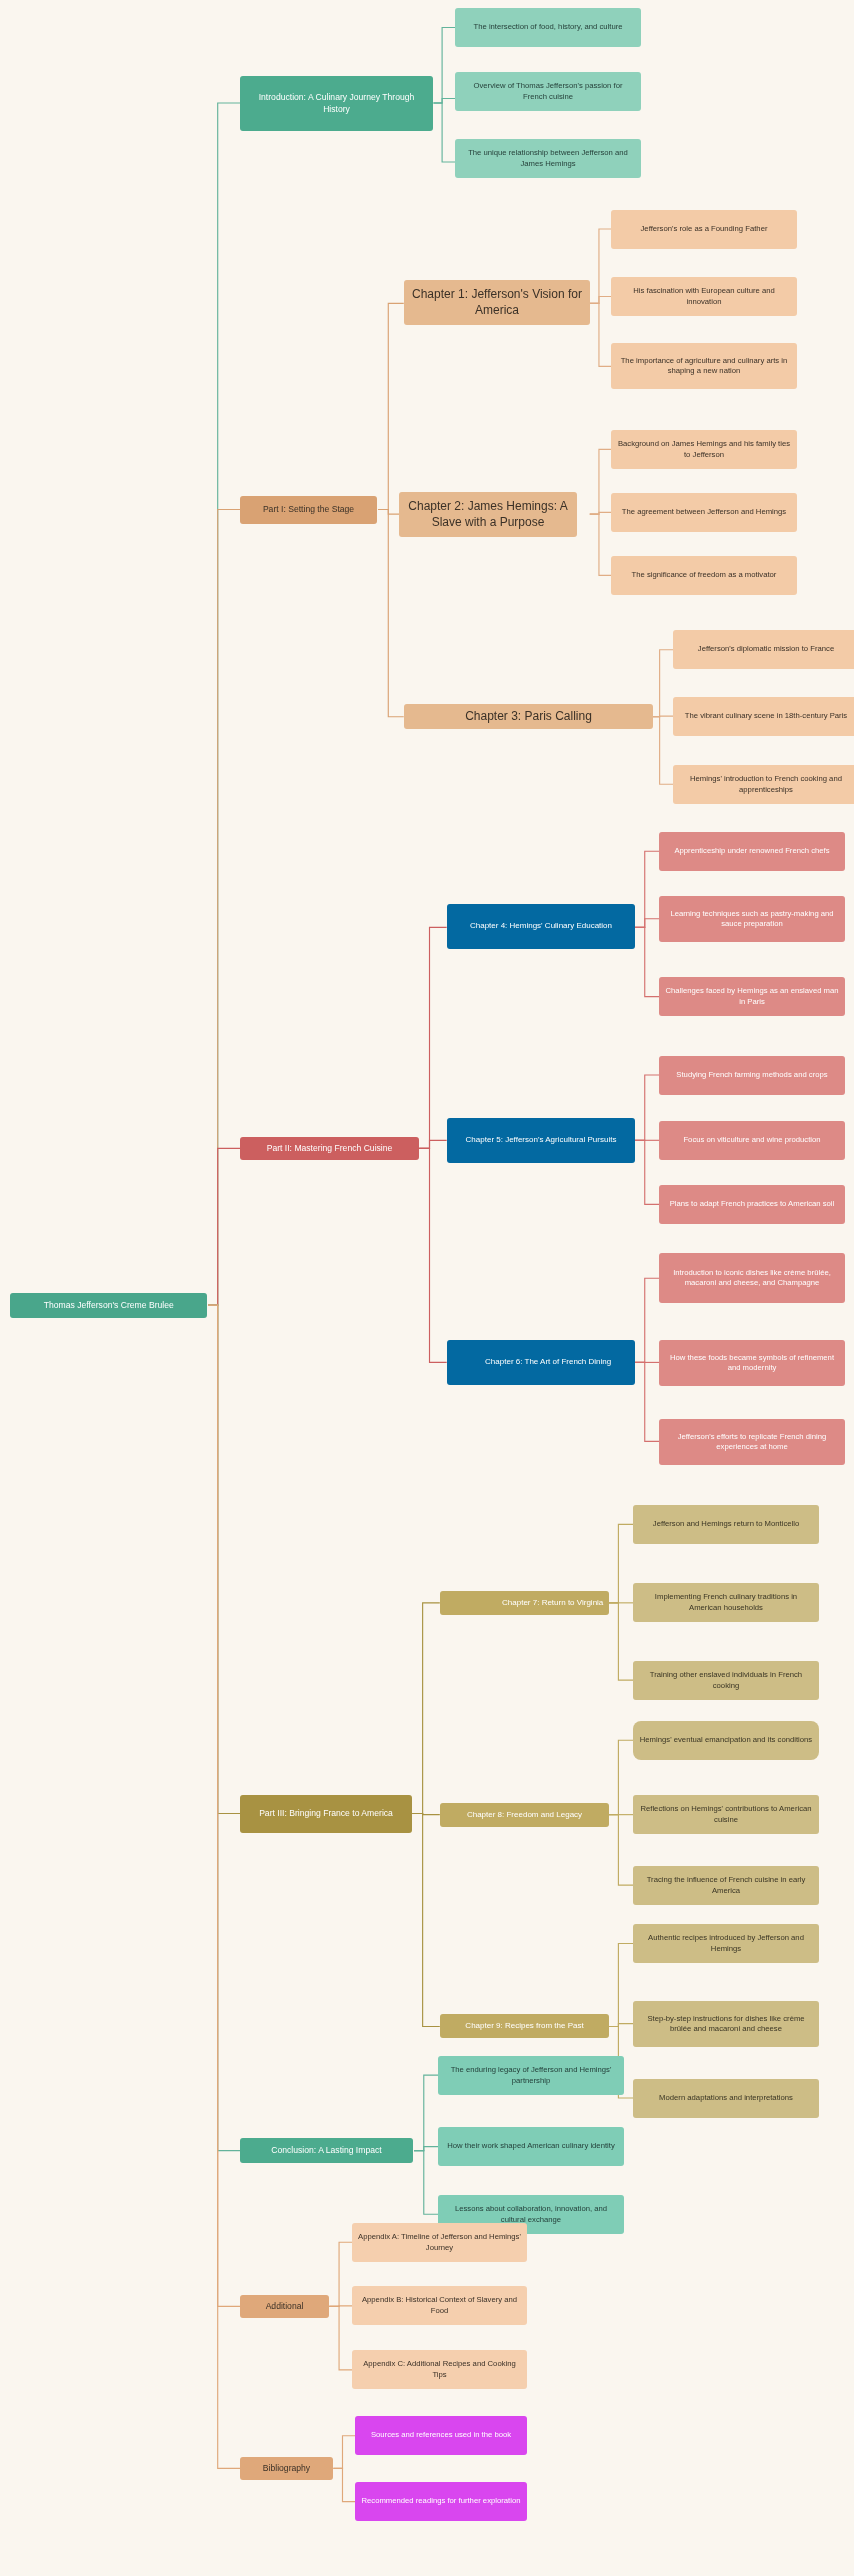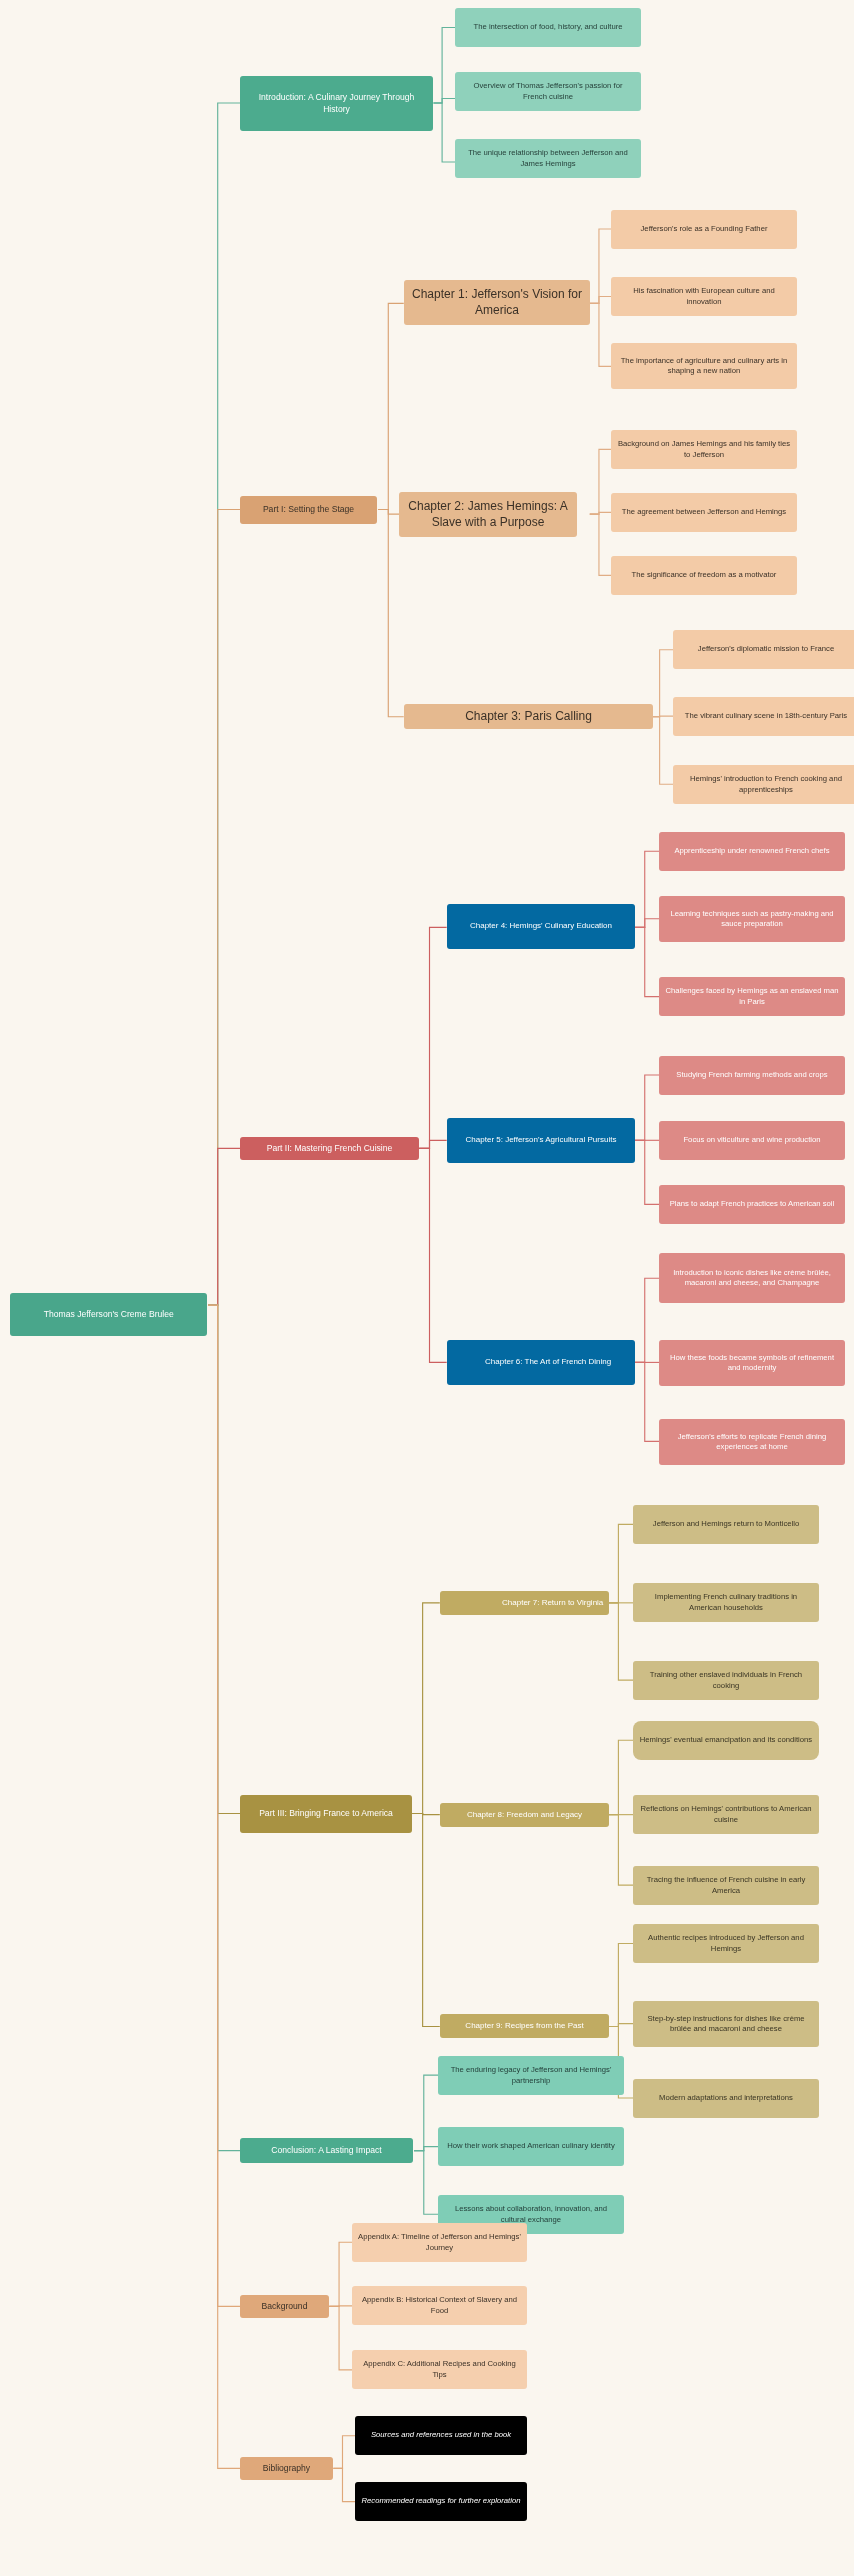--- a/index.html
+++ b/index.html
@@ -54,21 +54,21 @@
   .lvl2-tan   { background: #e5b98f; color:#3b3127; font-size: 12px; }
   .lvl2-red   { background: #0369a1; color:#ffffff; font-size: 8px; }
   .lvl2-olive { background: #c0ab62; color:#ffffff; font-size: 8px; }
 
   .leaf-green { background: #8fd1bb; color:#26413a; font-size: 7.7px; }
   .leaf-tan   { background: #f3cba7; color:#3b3127; font-size: 7.7px; }
   .leaf-red   { background: #dd8a86; color:#ffffff; font-size: 7.7px; }
   .leaf-olive { background: #cdbd86; color:#3a3524; font-size: 7.7px; }
   .leaf-plain { background: #f5cfae; color:#3b3127; font-size: 7.7px; }
   .leaf-conc  { background: #7fcdb6; color:#24403a; font-size: 7.7px; }
-  .leaf-bib   { background: #000000; color:#ffffff; font-size: 7.7px; font-style: italic; }
+  .leaf-bib   { background: #d946ef; color:#ffffff; font-size: 7.7px; }
 </style>
 </head>
 <body>
 
 <div id="canvas">
 
   <svg id="edges" viewBox="0 0 1493 4500">
 
     <g fill="none" stroke-width="2">
       <path d="M363,2280 H380 V180 H420" stroke="#63b39b"></path>
@@ -155,21 +155,21 @@
       <path d="M575,4029 H592 V4028 H615"></path>
       <path d="M575,4029 H592 V4140 H615"></path>
     </g>
 
     <g fill="none" stroke-width="2" stroke="#dfa87a">
       <path d="M582,4312 H598 V4255 H620"></path>
       <path d="M582,4312 H598 V4370 H620"></path>
     </g>
   </svg>
 
-  <div class="node root" style="left:10.3px; top:1293px; width:197px; height:43px;">
+  <div class="node root" style="left:10.3px; top:1293px; width:197px; height:25px;">
     <span>Thomas Jefferson's Creme Brulee</span>
   </div>
 
   <div class="node lvl1-green" style="left:240px; top:76px; width:193px; height:55px;">
     <span>Introduction: A Culinary Journey Through History</span>
   </div>
   <div class="node leaf-green" style="left:455px; top:8px; width:186px; height:39px;">
     <span>The intersection of food, history, and culture</span>
   </div>
   <div class="node leaf-green" style="left:455px; top:72px; width:186px; height:39px;">
@@ -315,21 +315,21 @@
     <span>The enduring legacy of Jefferson and Hemings' partnership</span>
   </div>
   <div class="node leaf-conc" style="left:438px; top:2127px; width:186px; height:39px;">
     <span>How their work shaped American culinary identity</span>
   </div>
   <div class="node leaf-conc" style="left:438px; top:2195px; width:186px; height:39px;">
     <span>Lessons about collaboration, innovation, and cultural exchange</span>
   </div>
 
   <div class="node lvl1-plain" style="left:240px; top:2295px; width:89px; height:23px;">
-    <span>Background</span>
+    <span>Additional</span>
   </div>
   <div class="node leaf-plain" style="left:352px; top:2223px; width:175px; height:39px;">
     <span>Appendix A: Timeline of Jefferson and Hemings' Journey</span>
   </div>
   <div class="node leaf-plain" style="left:352px; top:2286px; width:175px; height:39px;">
     <span>Appendix B: Historical Context of Slavery and Food</span>
   </div>
   <div class="node leaf-plain" style="left:352px; top:2350px; width:175px; height:39px;">
     <span>Appendix C: Additional Recipes and Cooking Tips</span>
   </div>

